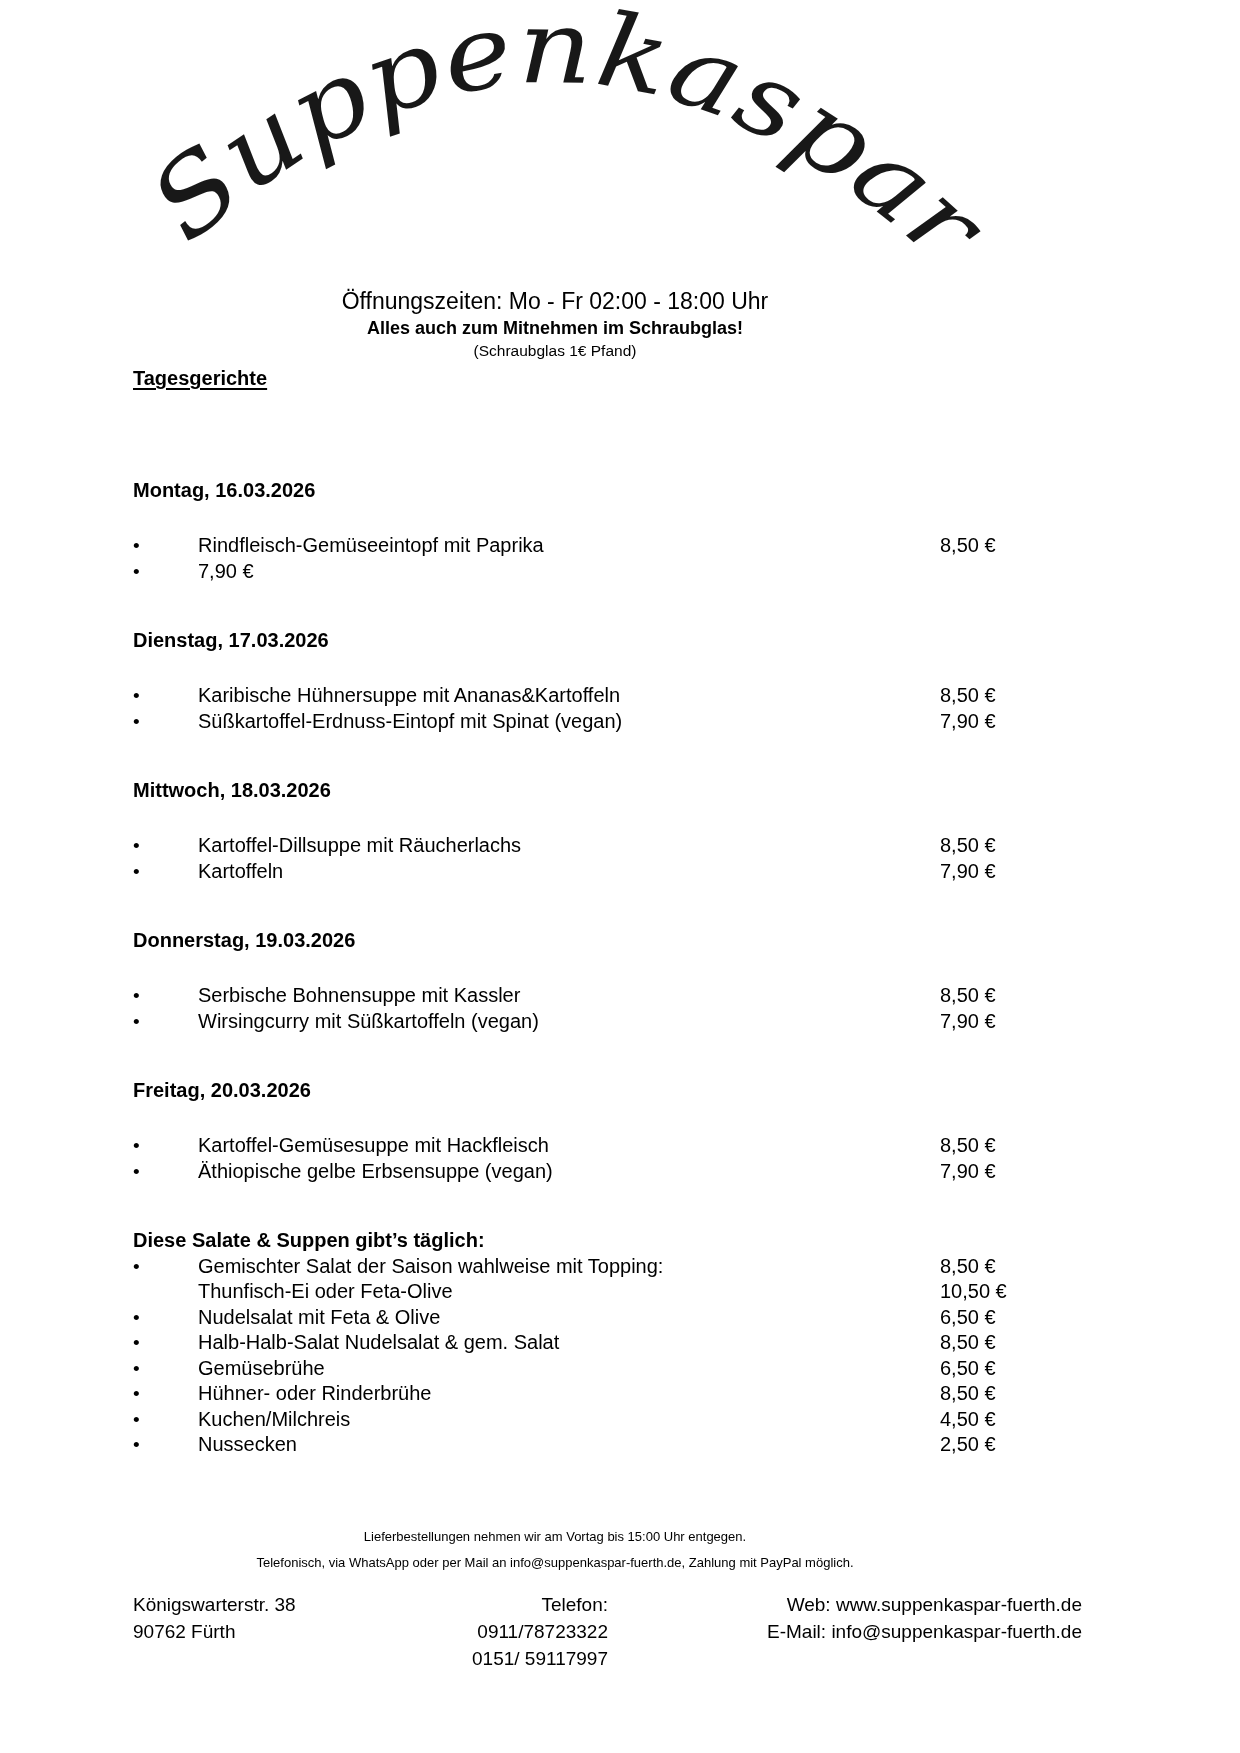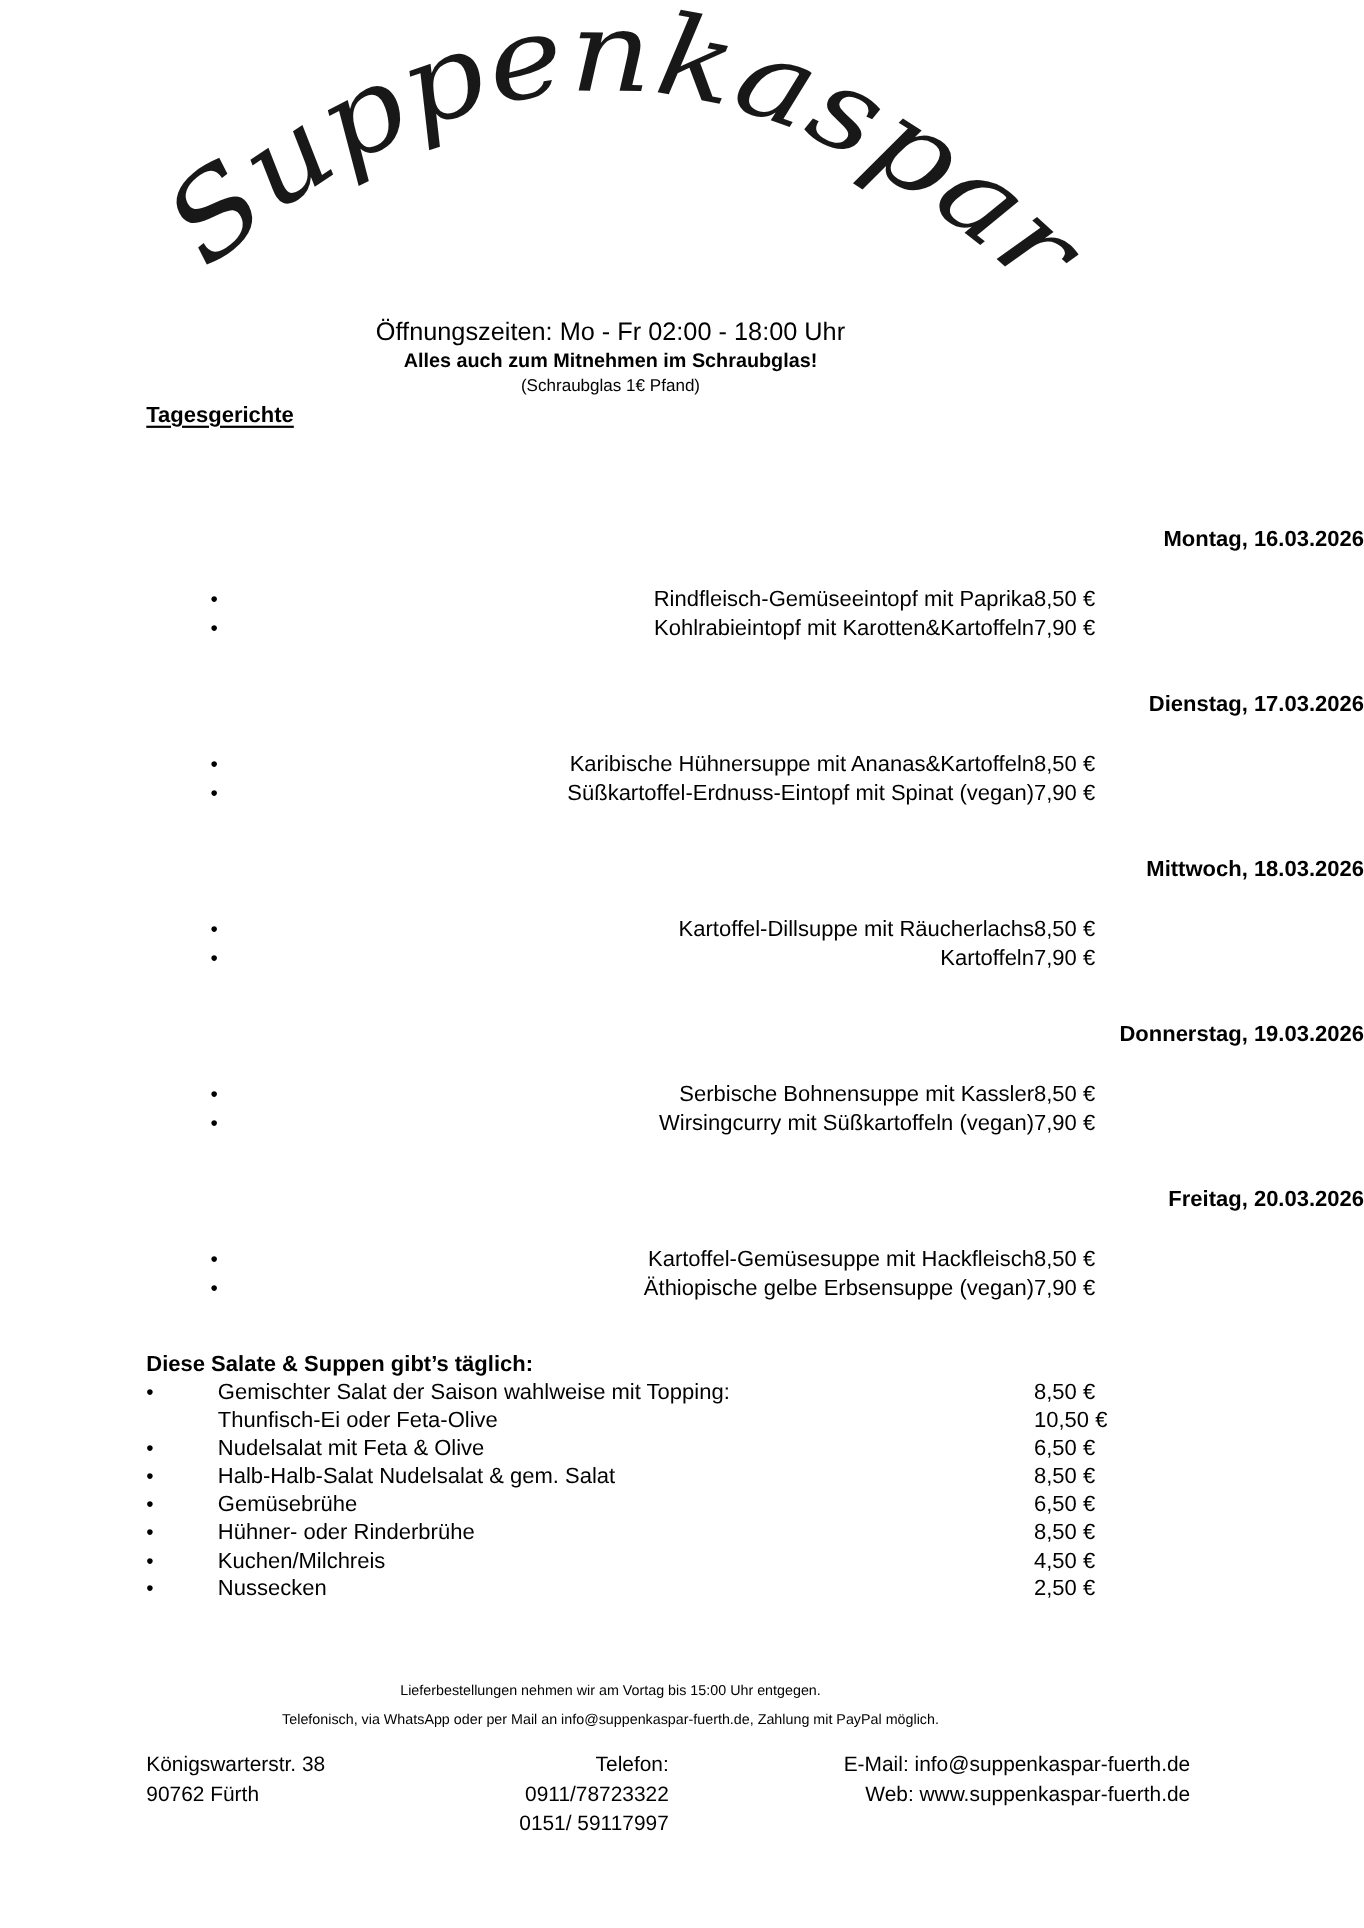--- a/index.html
+++ b/index.html
@@ -19,21 +19,21 @@
   .center-col{width:844px;margin:14px 0 0 133px;text-align:center;}
   .hours{font-size:23px;line-height:30px;}
   .takeaway{font-size:18px;font-weight:bold;line-height:24px;}
   .deposit{font-size:15.5px;line-height:21px;}
   .section-title{
     text-align:left;font-size:20px;font-weight:bold;
     text-decoration:underline;text-underline-offset:3px;
     margin-top:5px;line-height:24px;
   }
   .menu{margin:88px 0 0 133px;}
-  .day{margin-bottom:44px;text-align:right;}
+  .day{margin-bottom:44px;}
   .day-title{font-size:20px;font-weight:bold;line-height:24px;margin:0 0 31px 0;}
   .row{display:flex;align-items:baseline;line-height:25.5px;font-size:20px;}
   .bullet{width:65px;font-size:19px;flex:0 0 65px;}
   .name{width:742px;flex:0 0 742px;}
   .price{white-space:nowrap;}
   .daily{margin:9px 0 0 133px;}
   .daily-title{font-size:20px;font-weight:bold;line-height:25.5px;margin:0;}
   .notes{margin:66px 0 4px 133px;width:844px;text-align:center;font-size:13px;line-height:26px;}
   .contact{
     display:flex;margin:15px 0 0 133px;width:949px;
@@ -69,21 +69,20 @@
     <h3 class="day-title">Montag, 16.03.2026</h3>
     <div>
   <div class="row">
     <span class="bullet">•</span>
     <span class="name">Rindfleisch-Gemüseeintopf mit Paprika</span>
     <span class="price">8,50 €</span>
   </div>
 
   <div class="row">
     <span class="bullet">•</span>
-    <span class="name">Kohlrabieintopf mit Karotten&amp;Kartoffeln</span>
     <span class="price">7,90 €</span>
   </div>
 </div>
   </section>
 
   <section class="day">
     <h3 class="day-title">Dienstag, 17.03.2026</h3>
     <div>
   <div class="row">
     <span class="bullet">•</span>
@@ -212,16 +211,16 @@
 <div class="contact">
   <div class="col-address">
     <div>Königswarterstr. 38</div>
     <div>90762 Fürth</div>
   </div>
   <div class="col-phone">
     <div>Telefon: 0911/78723322</div>
     <div>0151/ 59117997</div>
   </div>
   <div class="col-online">
+    <div>Web: www.suppenkaspar-fuerth.de</div>
     <div>E-Mail: info@suppenkaspar-fuerth.de</div>
-    <div>Web: www.suppenkaspar-fuerth.de</div>
   </div>
 </div>
 
 </body></html>

